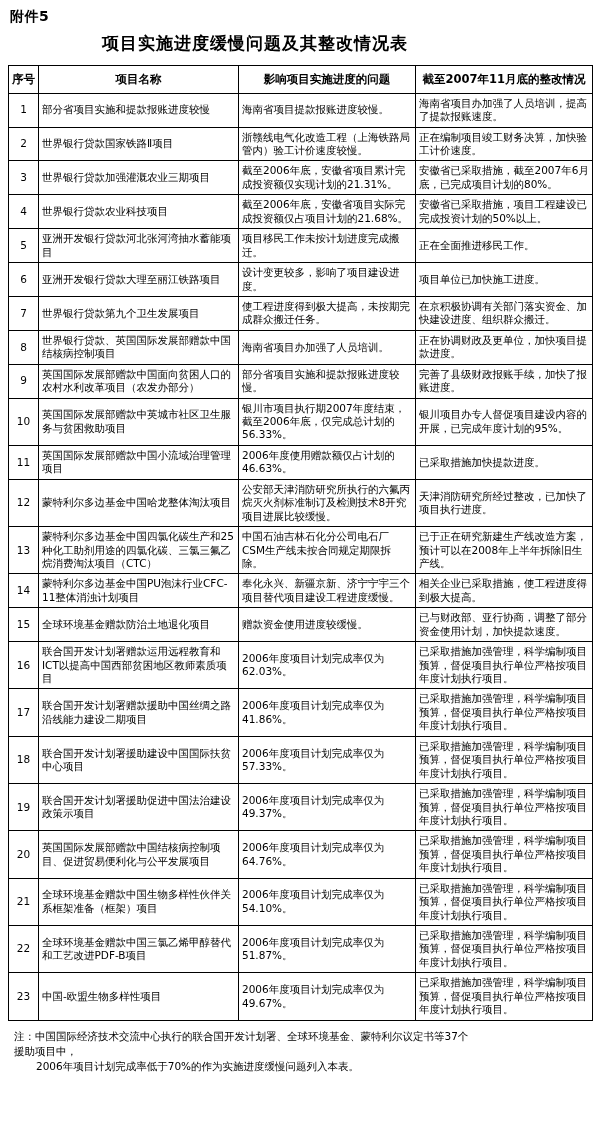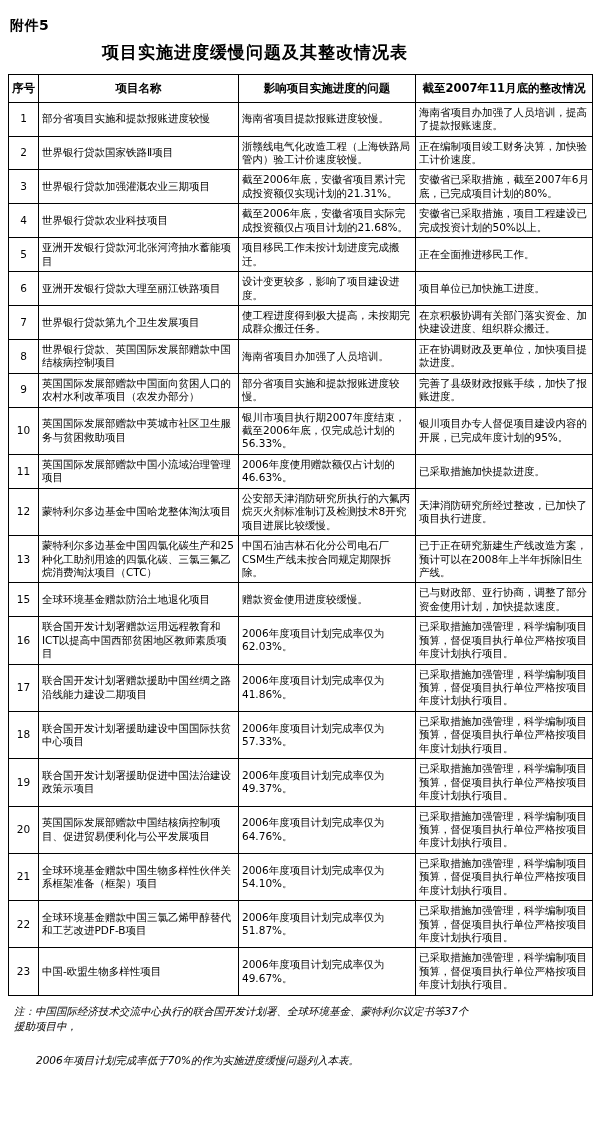--- a/index.html
+++ b/index.html
@@ -8,21 +8,21 @@
     background: #ffffff;
   }
   body {
     width: 600px;
     font-family: "DejaVu Sans", "Liberation Sans", sans-serif;
     color: #000;
   }
   .page {
     width: 480px;
     box-sizing: border-box;
-    padding: 15px 8px 4px 8px;
+    padding: 6px 8px 4px 8px;
     position: relative;
   }
   .attach-no {
     font-size: 14px;
     font-weight: bold;
     margin: 2px 0 2px 2px;
     letter-spacing: 0.5px;
   }
   .doc-title {
     text-align: center;
@@ -62,26 +62,24 @@
   td.name {
     text-align: left;
   }
   td.prob, td.fix {
     text-align: left;
   }
   .note {
     font-size: 10.5px;
     line-height: 1.45;
     margin: 6px 2px 2px 6px;
-    font-style: italic;
   }
   .note .l2 {
     padding-left: 22px;
     display: block;
-    margin-top: 19px;
   }
 </style>
 </head>
 <body>
 
 <div class="page">
 
   <div class="attach-no">附件5</div>
 
   <div class="doc-title">项目实施进度缓慢问题及其整改情况表</div>
@@ -174,20 +172,26 @@
           <td class="prob">公安部天津消防研究所执行的六氟丙烷灭火剂标准制订及检测技术8开究项目进展比较缓慢。</td>
           <td class="fix">天津消防研究所经过整改，已加快了项目执行进度。</td>
         </tr>
         <tr>
           <td class="no">13</td>
           <td class="name">蒙特利尔多边基金中国四氯化碳生产和25种化工助剂用途的四氯化碳、三氯三氟乙烷消费淘汰项目（CTC）</td>
           <td class="prob">中国石油吉林石化分公司电石厂CSM生产线未按合同规定期限拆除。</td>
           <td class="fix">已于正在研究新建生产线改造方案，预计可以在2008年上半年拆除旧生产线。</td>
         </tr>
         <tr>
+          <td class="no">14</td>
+          <td class="name">蒙特利尔多边基金中国PU泡沫行业CFC-11整体消浊计划项目</td>
+          <td class="prob">奉化永兴、新疆京新、济宁宁宇三个项目替代项目建设工程进度缓慢。</td>
+          <td class="fix">相关企业已采取措施，使工程进度得到极大提高。</td>
+        </tr>
+        <tr>
           <td class="no">15</td>
           <td class="name">全球环境基金赠款防治土地退化项目</td>
           <td class="prob">赠款资金使用进度较缓慢。</td>
           <td class="fix">已与财政部、亚行协商，调整了部分资金使用计划，加快提款速度。</td>
         </tr>
         <tr>
           <td class="no">16</td>
           <td class="name">联合国开发计划署赠款运用远程教育和ICT以提高中国西部贫困地区教师素质项目</td>
           <td class="prob">2006年度项目计划完成率仅为62.03%。</td>
           <td class="fix">已采取措施加强管理，科学编制项目预算，督促项目执行单位严格按项目年度计划执行项目。</td>

